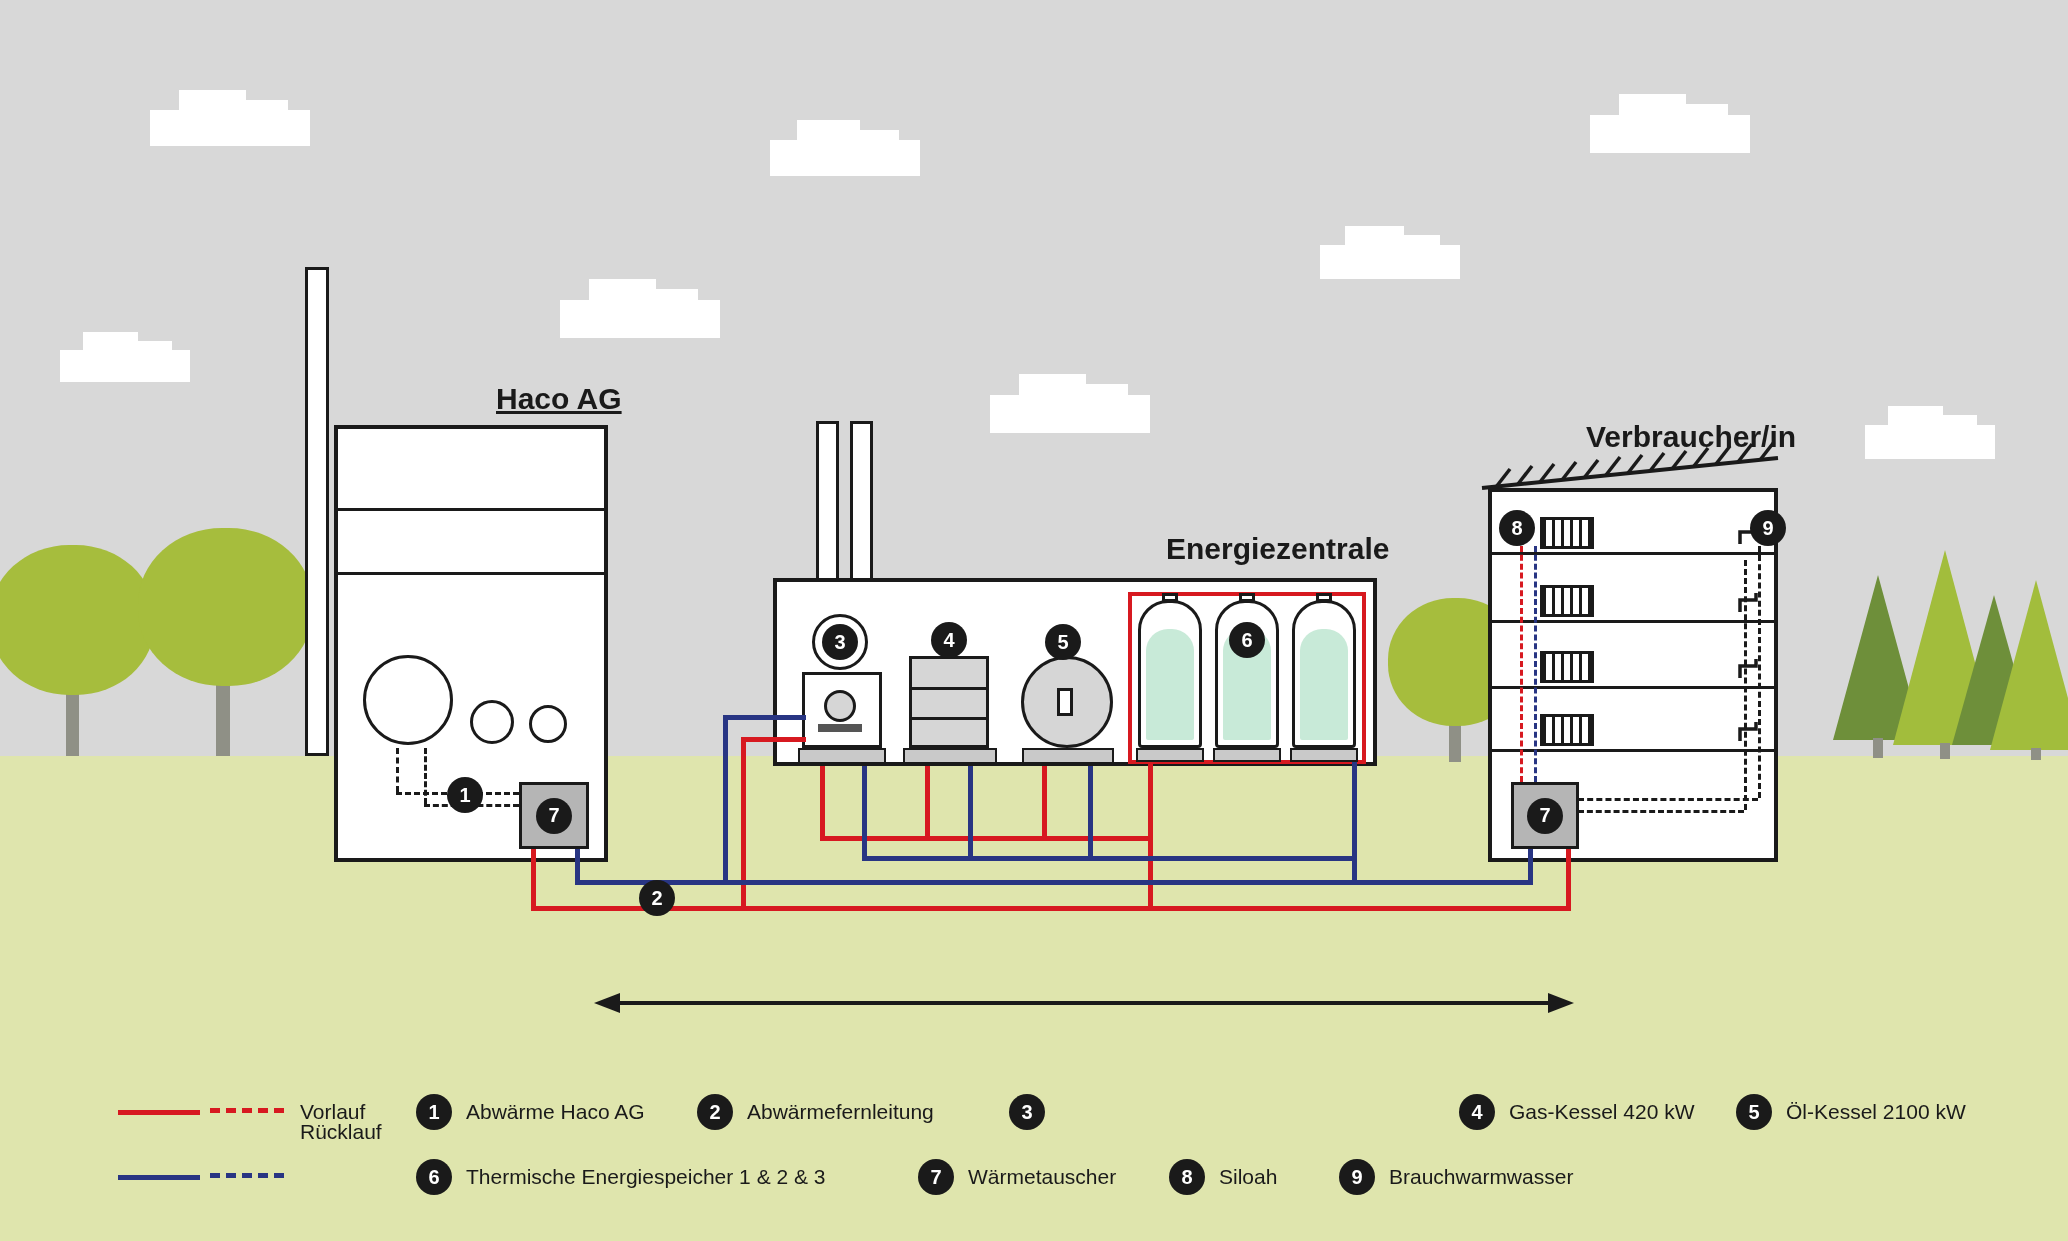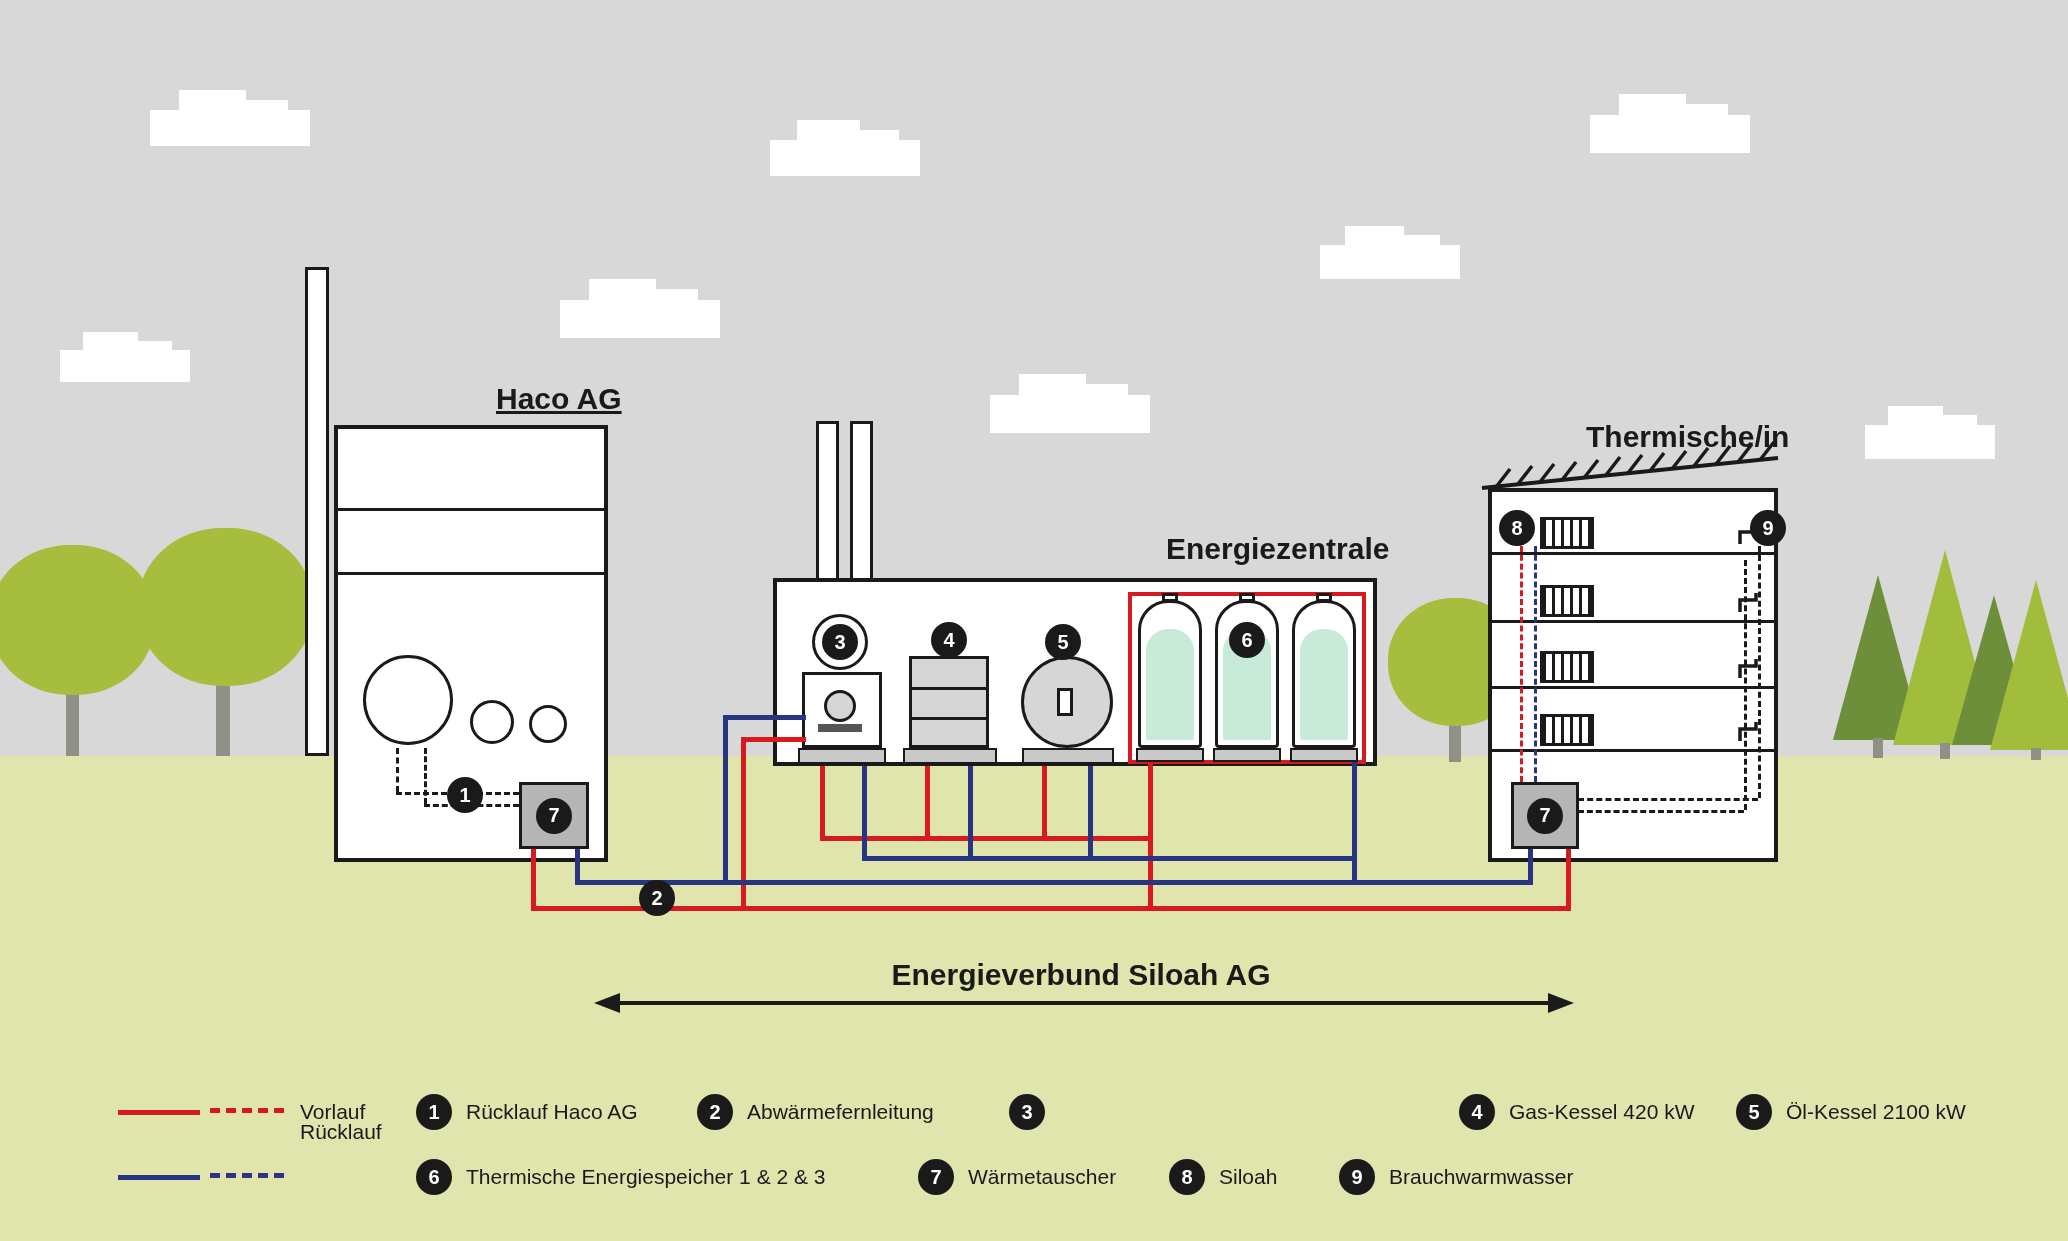--- a/index.html
+++ b/index.html
@@ -243,41 +243,40 @@
     <span class="badge">3</span>
   </div>
   <div class="badge abs" style="left:931px; top:622px;">4</div>
   <div class="badge abs" style="left:1045px; top:624px;">5</div>
   <div class="badge abs" style="left:1229px; top:622px;">6</div>
   <div class="badge abs" style="left:1499px; top:510px;">8</div>
   <div class="badge abs" style="left:1750px; top:510px;">9</div>
 
   <div class="label" style="left:496px; top:382px;text-decoration:underline;">Haco AG</div>
   <div class="label" style="left:1166px; top:532px;">Energiezentrale</div>
-  <div class="label" style="left:1586px; top:420px;">Thermische/in</div>
-
-  <div class="arrow-label" style="left:608px; top:958px; width:946px;">Energieverbund Siloah AG</div>
+  <div class="label" style="left:1586px; top:420px;">Verbraucher/in</div>
+
   <div class="arrow-line" style="left:614px; top:1001px; width:940px; height:4px;"></div>
   <div class="ah l" style="left:594px; top:993px;"></div>
   <div class="ah r" style="left:1548px; top:993px;"></div>
 
   <div class="sample-solid" style="left:118px; top:1110px; width:82px; background:#d71920;"></div>
   <div class="sample-dash" style="left:210px; top:1108px; width:74px; border-top:5px dashed #d71920;"></div>
   <div class="lg" style="left:300px; top:1094px;">
     <span class="lg-t">Vorlauf</span>
   </div>
   <div class="sample-solid" style="left:118px; top:1175px; width:82px; background:#283583;"></div>
   <div class="sample-dash" style="left:210px; top:1173px; width:74px; border-top:5px dashed #283583;"></div>
   <div class="lg" style="left:300px; top:1114px;">
     <span class="lg-t">Rücklauf</span>
   </div>
 
   <div class="lg" style="left:416px; top:1094px;">
     <span class="badge">1</span>
-    <span class="lg-t">Rücklauf Haco AG</span>
+    <span class="lg-t">Abwärme Haco AG</span>
   </div>
   <div class="lg" style="left:697px; top:1094px;">
     <span class="badge">2</span>
     <span class="lg-t">Abwärmefernleitung</span>
   </div>
   <div class="lg" style="left:1009px; top:1094px;">
     <span class="badge">3</span>
   </div>
   <div class="lg" style="left:1459px; top:1094px;">
     <span class="badge">4</span>

